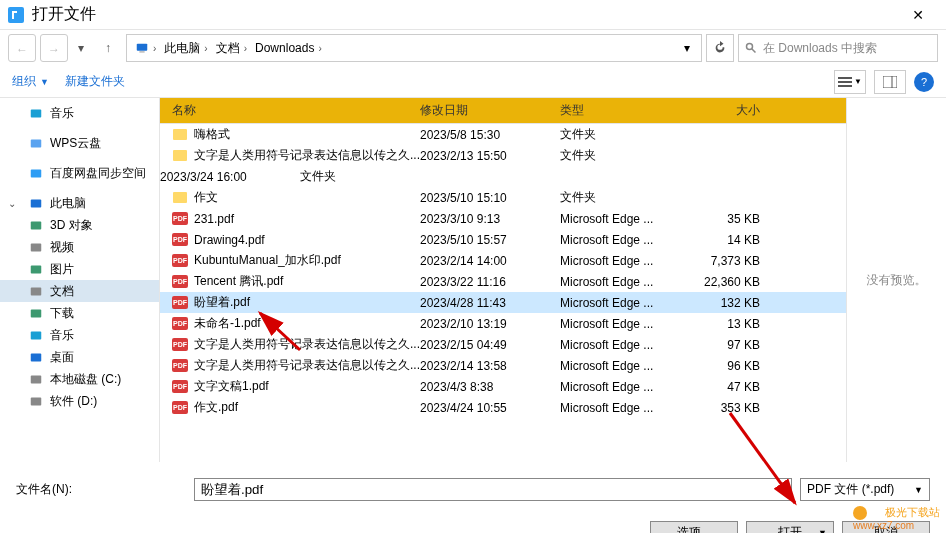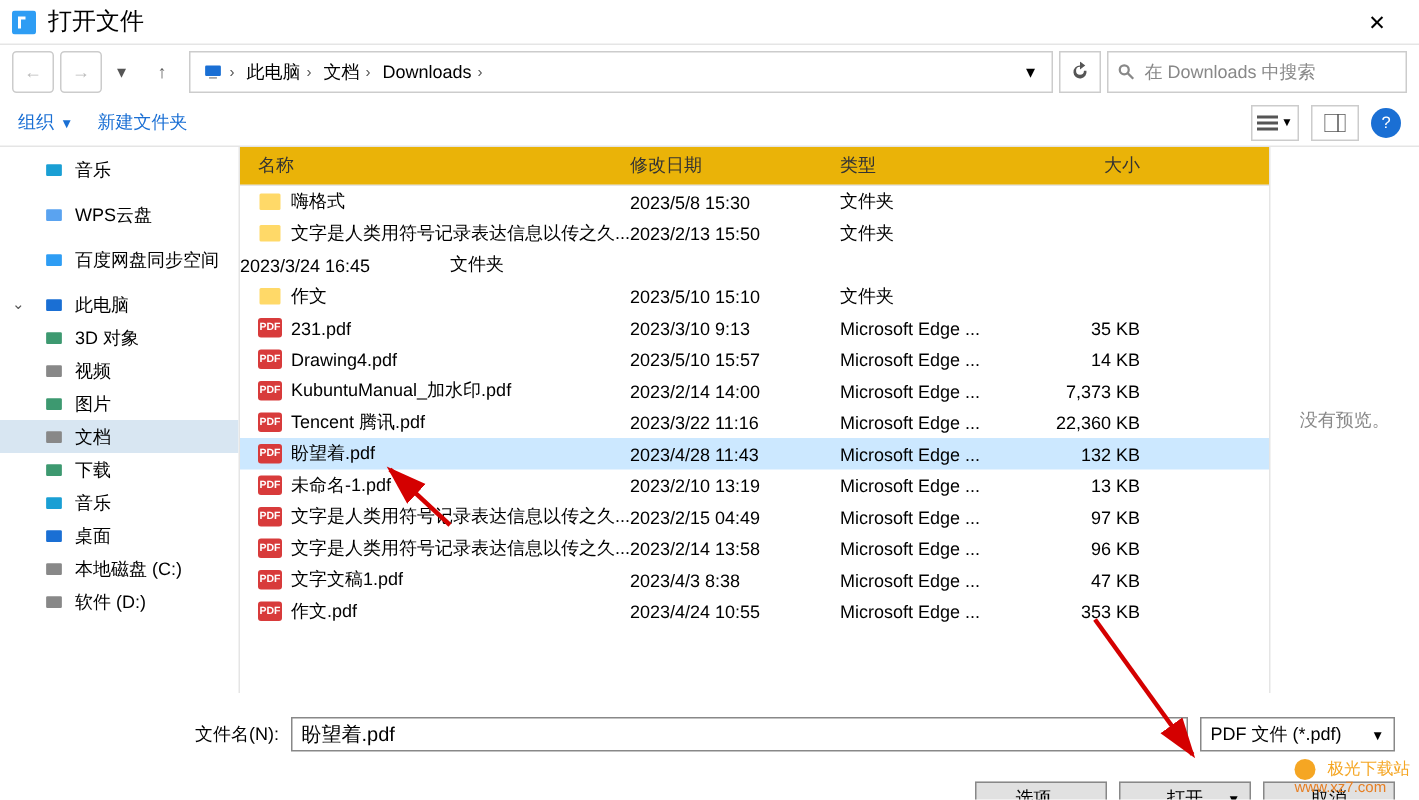--- a/index.html
+++ b/index.html
@@ -46,21 +46,21 @@
 .file-row { display: flex; height: 21px; align-items: center; }
 .file-row.selected { background: #cce8ff; }
 .file-row .col-name { display: flex; align-items: center; gap: 6px; }
 .file-icon { width: 16px; height: 16px; display: flex; align-items: center; justify-content: center; font-size: 10px; }
 .folder-ico { background: #ffd968; border-radius: 1px; width: 14px; height: 11px; }
 .pdf-ico { background: #d83b3b; color: #fff; width: 16px; height: 13px; font-size: 7px; font-weight: bold; display: flex; align-items: center; justify-content: center; border-radius: 2px; }
 .preview-pane { width: 100px; border-left: 1px solid #e5e5e5; display: flex; align-items: center; justify-content: center; color: #888; }
 
 .bottom { padding: 16px 16px 12px 16px; }
 .filename-row { display: flex; align-items: center; gap: 8px; }
-.filename-label { width: 170px; text-align: right; }
+.filename-label { width: 170px; }
 .filename-input { flex: 1; height: 23px; border: 1px solid #888; padding: 0 6px; }
 .filetype-select { width: 130px; height: 23px; border: 1px solid #888; padding: 0 6px; display: flex; align-items: center; justify-content: space-between; }
 .button-row { display: flex; justify-content: flex-end; gap: 8px; margin-top: 20px; }
 .dlg-btn { width: 88px; height: 23px; border: 1px solid #888; background: #e1e1e1; display: flex; align-items: center; justify-content: center; }
 .dlg-btn.split { position: relative; }
 .dlg-btn.split .split-arrow { position: absolute; right: 6px; font-size: 9px; }
 
 .arrow-annotation { position: absolute; pointer-events: none; }
 .watermark { position: absolute; right: 6px; bottom: 2px; color: #f5a623; font-size: 11px; pointer-events: none; }
 .watermark .sub { color: #e67e22; font-size: 10px; }
@@ -283,21 +283,21 @@
               <span class="file-icon">
                 <span class="folder-ico"></span>
               </span>
               <span>文字是人类用符号记录表达信息以传之久...</span>
             </div>
             <div class="col-date">2023/2/13 15:50</div>
             <div class="col-type">文件夹</div>
             <div class="col-size"></div>
           </div>
           <div class="file-row">
-            <div class="col-date">2023/3/24 16:45</div>
+            <div class="col-date">2023/3/24 16:00</div>
             <div class="col-type">文件夹</div>
             <div class="col-size"></div>
           </div>
           <div class="file-row">
             <div class="col-name">
               <span class="file-icon">
                 <span class="folder-ico"></span>
               </span>
               <span>作文</span>
             </div>
@@ -453,18 +453,18 @@
 <svg class="arrow-annotation" style="left:720px;top:408px" width="100" height="110">
   <defs>
       <marker id="ah2" markerWidth="10" markerHeight="10" refX="8" refY="3" orient="auto">
         <path d="M0,0 L9,3 L0,6 z" fill="#d40000"></path>
       </marker>
     </defs>
   <line x1="10" y1="5" x2="75" y2="95" stroke="#d40000" stroke-width="3" marker-end="url(#ah2)"></line>
 </svg>
 
 <div class="watermark">
-  <div style="display:flex;align-items:center;gap:8px">
+  <div style="display:flex;align-items:center;gap:18px">
       <span style="display:inline-block;width:14px;height:14px;background:#f5a623;border-radius:50%"></span>
       <span>极光下载站</span>
     </div>
   <div class="sub">www.xz7.com</div>
 </div>
 
 </body></html>

